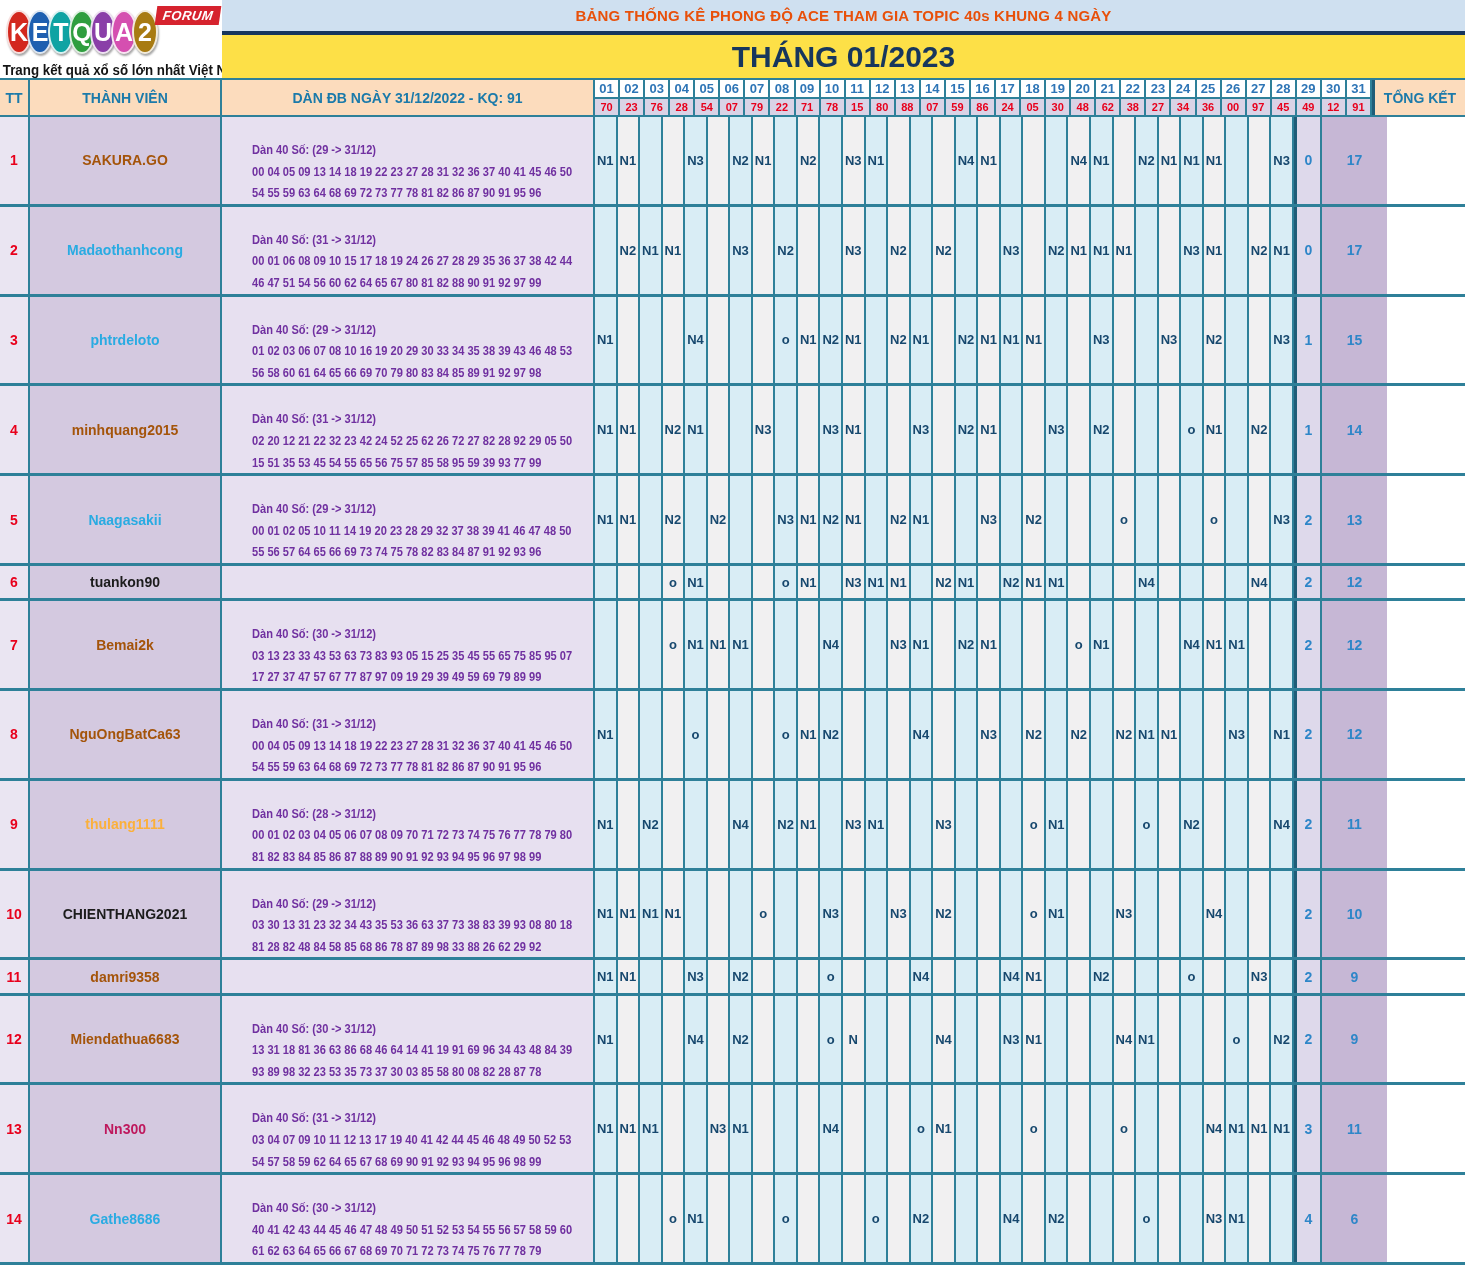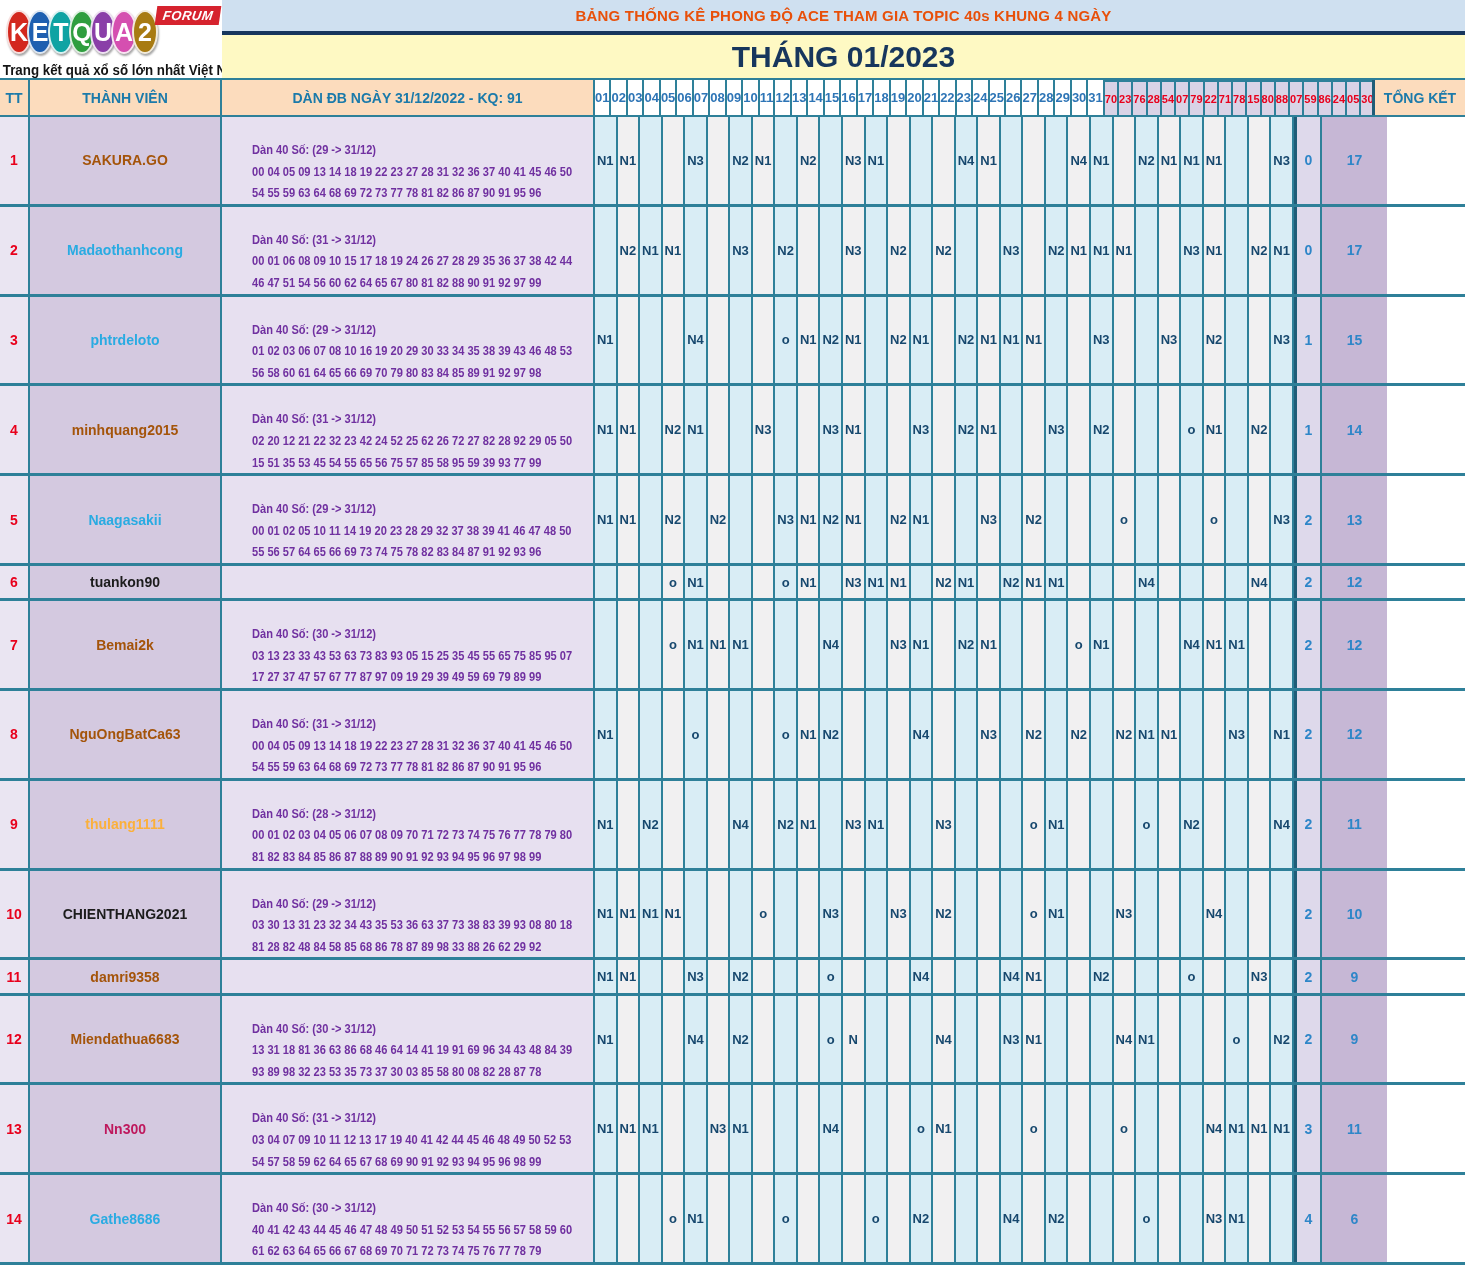--- a/index.html
+++ b/index.html
@@ -15,34 +15,34 @@
   .forum-badge{position:absolute;right:2px;top:6px;background:#d6232e;color:#fff;font-style:italic;
         font-weight:bold;font-size:13px;padding:2px 7px;transform:skewX(-8deg);letter-spacing:.5px;}
   .tagline{font-size:14.5px;font-weight:bold;color:#141414;white-space:nowrap;
         transform:scaleX(.92);transform-origin:0 0;padding-left:3px;margin-top:3px;}
 
   
   .top-band{position:absolute;left:222px;top:0;width:1243px;height:31px;background:#cfe0f0;
         border-bottom:4px solid #17365d;border-right:4px solid #17365d;box-sizing:content-box;
         display:flex;align-items:center;justify-content:center;
         color:#e8500a;font-weight:bold;font-size:15px;letter-spacing:.2px;}
-  .month-band{position:absolute;left:222px;top:35px;width:1243px;height:43px;background:#fef9c3;
+  .month-band{position:absolute;left:222px;top:35px;width:1243px;height:43px;background:#fde047;
         display:flex;align-items:center;justify-content:center;
         color:#17365d;font-weight:bold;font-size:30px;}
 
   
   .hdr{position:absolute;left:0;top:78px;width:1465px;height:39px;display:flex;
         border-top:2px solid #2e8099;border-bottom:2px solid #2e8099;box-sizing:border-box;}
   .hcell{background:#fcdcbd;color:#1b7aaa;font-weight:bold;font-size:14px;
         display:flex;align-items:center;justify-content:center;
         border-right:2px solid #2e8099;box-sizing:border-box;}
   .h-tt{width:30px;}
   .h-member{width:192px;}
   .h-dan{width:373px;}
-  .h-days{width:777px;display:flex;flex-direction:row;box-sizing:border-box;}
+  .h-days{width:777px;display:flex;flex-direction:column;box-sizing:border-box;}
   .days-row{flex:1;display:flex;}
   .c-dh{flex:1;background:#ffffff;color:#2e75b6;font-weight:bold;font-size:13px;
         display:flex;align-items:center;justify-content:center;
         border-right:2px solid #2e8099;box-sizing:border-box;}
   .kq{border-top:2px solid #2e8099;}
   .c-kq{flex:1;background:#d9d3e6;color:#e8001c;font-weight:bold;font-size:11px;
         display:flex;align-items:center;justify-content:center;
         border-right:2px solid #2e8099;box-sizing:border-box;}
   .h-total{width:93px;border-left:3px solid #1f5d78;border-right:none;}
 

